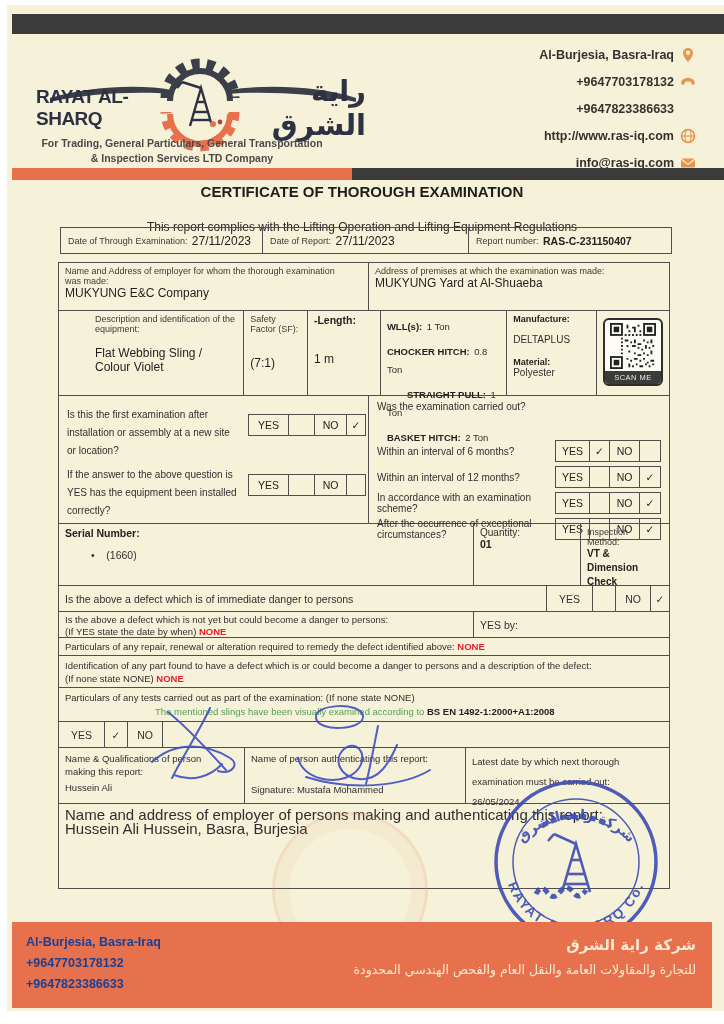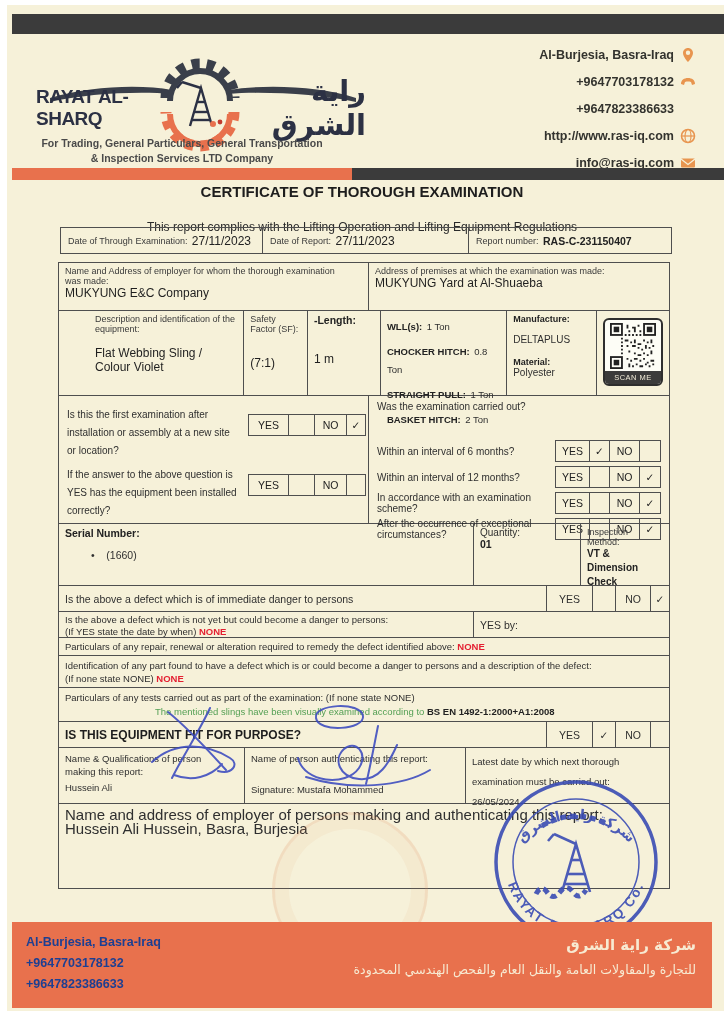--- a/index.html
+++ b/index.html
@@ -198,21 +198,21 @@
         <div class="lbl">Safety Factor (SF):</div>
         <div class="bigval" style="margin-top:22px;">(7:1)</div>
       </div>
       <div class="cell" style="width:77px;">
         <div class="valb">-Length:</div>
         <div class="bigval" style="margin-top:26px;">1 m</div>
       </div>
       <div class="cell" style="width:134px;">
         <div style="margin:2px 0 7px 0;"><span class="valb" style="font-size:9.5px;">WLL(s):</span> <span style="font-size:9.5px;">1 Ton</span></div>
         <div style="margin:0 0 7px 0;"><span class="valb" style="font-size:9.5px;">CHOCKER HITCH:</span> <span style="font-size:9.5px;">0.8 Ton</span></div>
-        <div style="margin:0 0 7px 0;"><span class="valb" style="font-size:9.5px;">STRAIGHT PULL:</span> <span style="font-size:9.5px;">1 Ton</span></div>
+        <div style="margin:0 0 7px 0;"><span class="valb" style="font-size:9.5px;margin-left:20px;">STRAIGHT PULL:</span> <span style="font-size:9.5px;">1 Ton</span></div>
         <div><span class="valb" style="font-size:9.5px;">BASKET HITCH:</span> <span style="font-size:9.5px;">2 Ton</span></div>
       </div>
       <div class="cell" style="width:95px;">
         <div class="valb" style="font-size:9px;">Manufacture:</div>
         <div style="font-size:10px;margin:10px 0 12px 0;">DELTAPLUS</div>
         <div class="valb" style="font-size:9px;">Material:</div>
         <div style="font-size:10px;">Polyester</div>
       </div>
       <div class="cell last" style="flex:1;">
         <div class="qr-wrap">
@@ -359,21 +359,20 @@
       <div class="cell last" style="flex:1;font-size:9.5px;line-height:14px;padding-top:3px;">
         <div>Particulars of any tests carried out as part of the examination: (If none state NONE)</div>
         <div style="padding-left:90px;">
           <span class="green">The mentioned slings have been visually examined according to</span>
           <span class="valb" style="font-size:9.5px;">BS EN 1492-1:2000+A1:2008</span>
         </div>
       </div>
     </div>
 
     <div class="row r-fit">
-      <div class="cell fit-q" style="width:488px;display:flex;align-items:center;">IS THIS EQUIPMENT FIT FOR PURPOSE?</div>
       <div class="boxcell" style="width:46px;">YES</div>
       <div class="boxcell chk" style="width:23px;">✓</div>
       <div class="boxcell" style="width:35px;">NO</div>
       <div class="boxcell chk" style="flex:1;border-right:none;"></div>
     </div>
 
     <div class="row r-sig">
       <div class="cell" style="width:186px;font-size:9.5px;line-height:13px;padding-top:4px;">
         <div style="width:150px;">Name &amp; Qualifications of person making this report:</div>
         <div style="margin-top:3px;">Hussein Ali</div>

